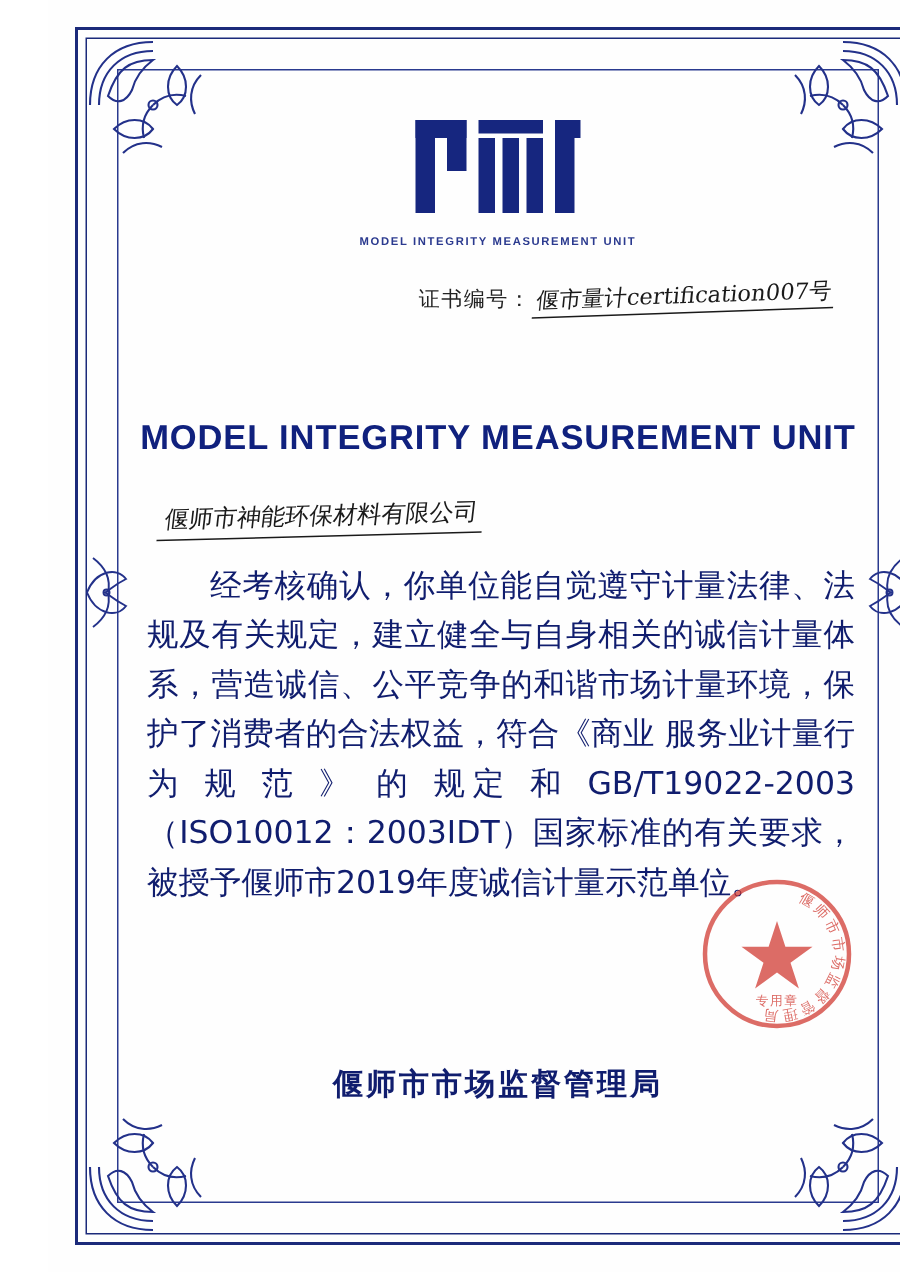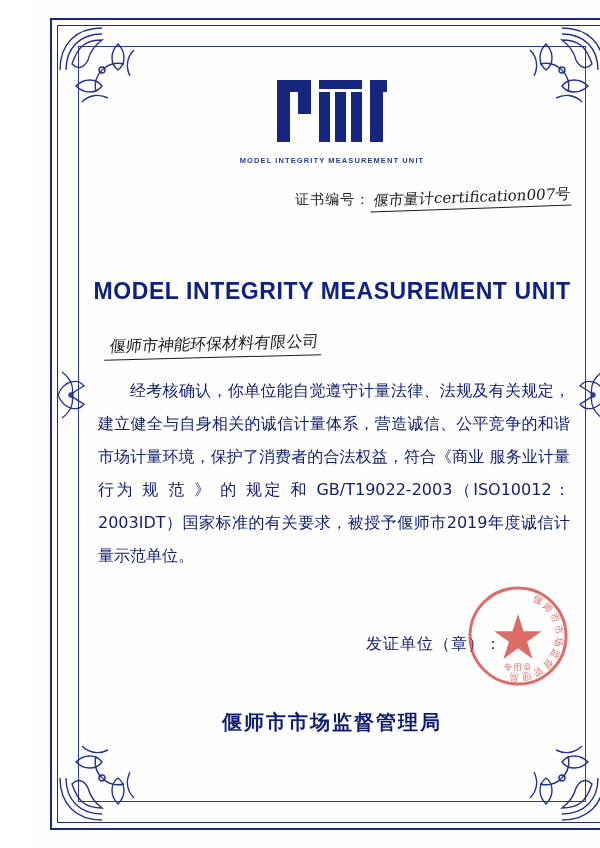--- a/index.html
+++ b/index.html
@@ -70,21 +70,21 @@
     font-size:7.5px;
     letter-spacing:1.1px;
     color:#2b3a8f;
     font-weight:bold;
     white-space:nowrap;
   }
 
   
   .cert-no{
     position:absolute;
-    top:132px;right:4px;
+    top:132px;right:20px;
     display:flex;align-items:flex-end;
     font-size:14px;color:#1d1d1d;
   }
   .cert-no .label{
     font-family:"DejaVu Sans", sans-serif;
     font-size:14px;color:#222;
     letter-spacing:1px;
   }
   .cert-no .hand{
     font-family:"DejaVu Serif", serif;
@@ -128,21 +128,21 @@
     border-bottom:1.5px solid #1a1a1a;
     padding:0 4px 2px 4px;
     white-space:nowrap;
   }
 
   
   .body-text{
     position:absolute;
     top:318px;left:10px;right:6px;
     font-family:"DejaVu Sans", sans-serif;
-    font-size:16px;
+    font-size:21px;
     line-height:33px;
     color:#101d6e;
     text-align:justify;
     text-justify:inter-character;
   }
   .body-text p{margin:0;text-indent:2em;}
 
   
   .issuer{
     position:absolute;
@@ -282,21 +282,20 @@
     </div>
 
     <div class="title-en">MODEL INTEGRITY MEASUREMENT UNIT</div>
 
     <div class="recipient">偃师市神能环保材料有限公司</div>
 
     <div class="body-text">
       <p>经考核确认，你单位能自觉遵守计量法律、法规及有关规定，建立健全与自身相关的诚信计量体系，营造诚信、公平竞争的和谐市场计量环境，保护了消费者的合法权益，符合《商业 服务业计量行为 规 范 》 的 规定 和 GB/T19022-2003（ISO10012：2003IDT）国家标准的有关要求，被授予偃师市2019年度诚信计量示范单位。</p>
     </div>
 
-    <div class="issuer">发证单位（章）：</div>
 
     <div class="seal">
       <svg viewBox="0 0 104 104">
         <circle cx="52" cy="52" r="48" fill="none" stroke="#d0342c" stroke-width="3"></circle>
         <path d="M52 30 l5.6 17.2 18.1 0 -14.7 10.6 5.6 17.2 -14.6-10.7 -14.6 10.7 5.6-17.2 -14.7-10.6 18.1 0 Z" fill="#d0342c"></path>
         <path id="sealtop" d="M52 14 a38 38 0 0 1 0 76 a38 38 0 0 1 0 -76" fill="none"></path>
         <text fill="#d0342c" font-size="9.5" font-family="DejaVu Sans, sans-serif" letter-spacing="2">
           <textPath href="#sealtop" startOffset="6%">偃师市市场监督管理局</textPath>
         </text>
         <text x="52" y="86" fill="#d0342c" font-size="8.5" font-family="DejaVu Sans, sans-serif" text-anchor="middle" letter-spacing="1">专用章</text>

